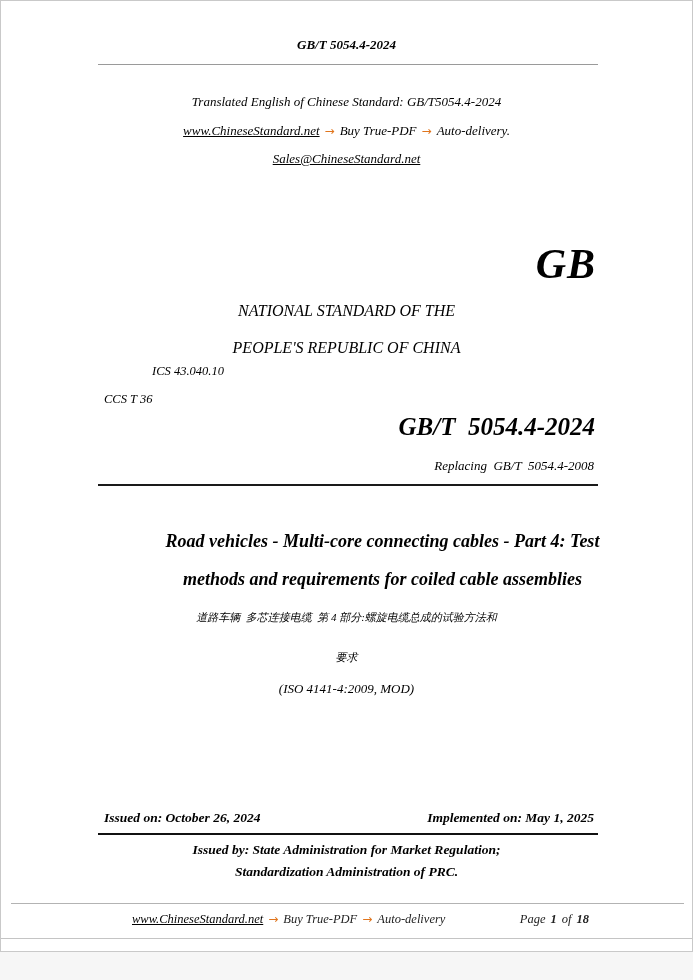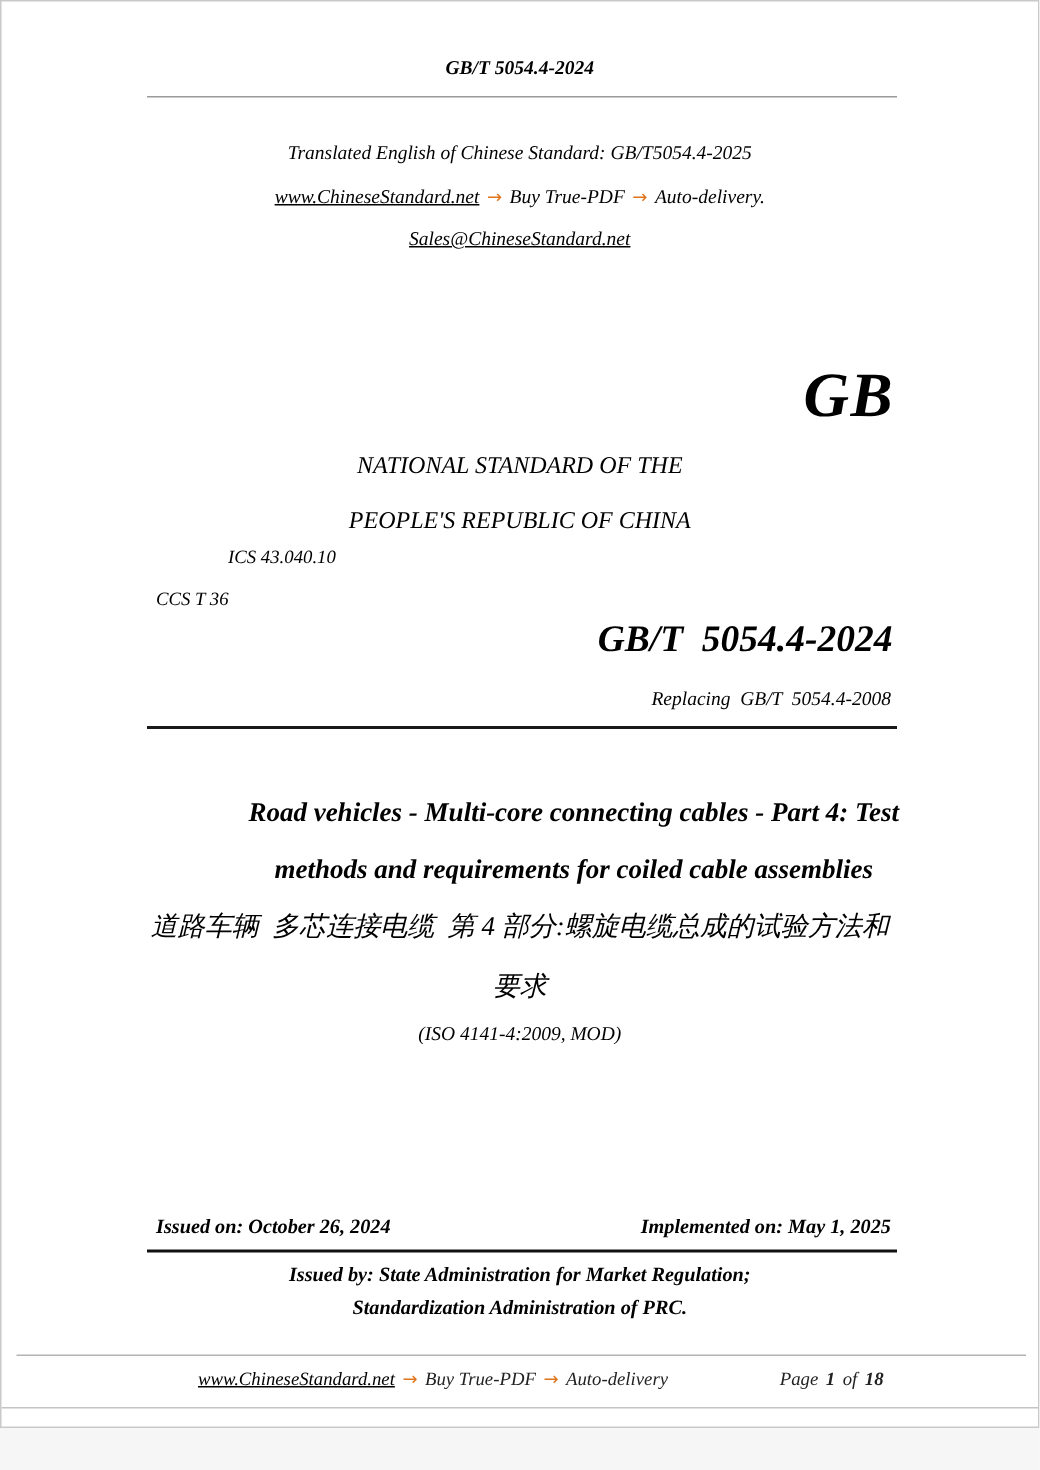--- a/index.html
+++ b/index.html
@@ -30,21 +30,21 @@
   .nat1 { top: 301px; font-size: 16px; }
   .nat2 { top: 338px; font-size: 16px; }
   .ics  { top: 363px; left: 103px; font-size: 12.5px; margin-left: 48px; }
   .ccs  { top: 391px; left: 103px; font-size: 12.5px; text-align: center; }
   .code { top: 412px; right: 97px; font-size: 25px; font-weight: bold; }
   .replacing { top: 457px; right: 98px; font-size: 13px; }
   .rule-mid { top: 483px; left: 97px; width: 500px; height: 2px; background: #1a1a1a; }
 
   .title-en { top: 521px; font-size: 18px; font-weight: bold; line-height: 38px; margin-left: 36px; }
   .title-en span { display: block; }
-  .title-zh { top: 596px; font-size: 18px; line-height: 40px; }
+  .title-zh { top: 596px; font-size: 11px; line-height: 40px; }
   .title-zh span { display: block; white-space: pre; }
   .iso { top: 680px; font-size: 13px; }
 
   .issued-on { top: 809px; left: 103px; font-size: 13.5px; font-weight: bold; }
   .implemented-on { top: 809px; right: 98px; font-size: 13.5px; font-weight: bold; }
   .rule-issuance { top: 832px; left: 97px; width: 500px; height: 2px; background: #111; }
   .issuedby1 { top: 841px; font-size: 13.5px; font-weight: bold; }
   .issuedby2 { top: 863px; font-size: 13.5px; font-weight: bold; }
 
   .rule-footer { top: 902px; left: 10px; width: 673px; height: 1px; background: #b3b3b3; }
@@ -55,21 +55,21 @@
   .rule-bottom { top: 937px; left: 0; width: 693px; height: 1px; background: #c4c4c4; }
 </style>
 </head>
 <body>
 
 <div class="page">
 
   <div class="abs center doc-code">GB/T 5054.4-2024</div>
   <div class="rule rule-top"></div>
 
-  <div class="abs center translated">Translated English of Chinese Standard: GB/T5054.4-2025</div>
+  <div class="abs center translated">Translated English of Chinese Standard: GB/T5054.4-2024</div>
 
   <div class="abs center sales">
     <span class="link">Sales@ChineseStandard.net</span>
   </div>
 
   <div class="abs center buyrow">
     <span class="link">www.ChineseStandard.net</span><span class="arrow">→</span><span>Buy True-PDF</span><span class="arrow">→</span><span>Auto-delivery.</span>
   </div>
 
   <div class="abs gb-logo">GB</div>

